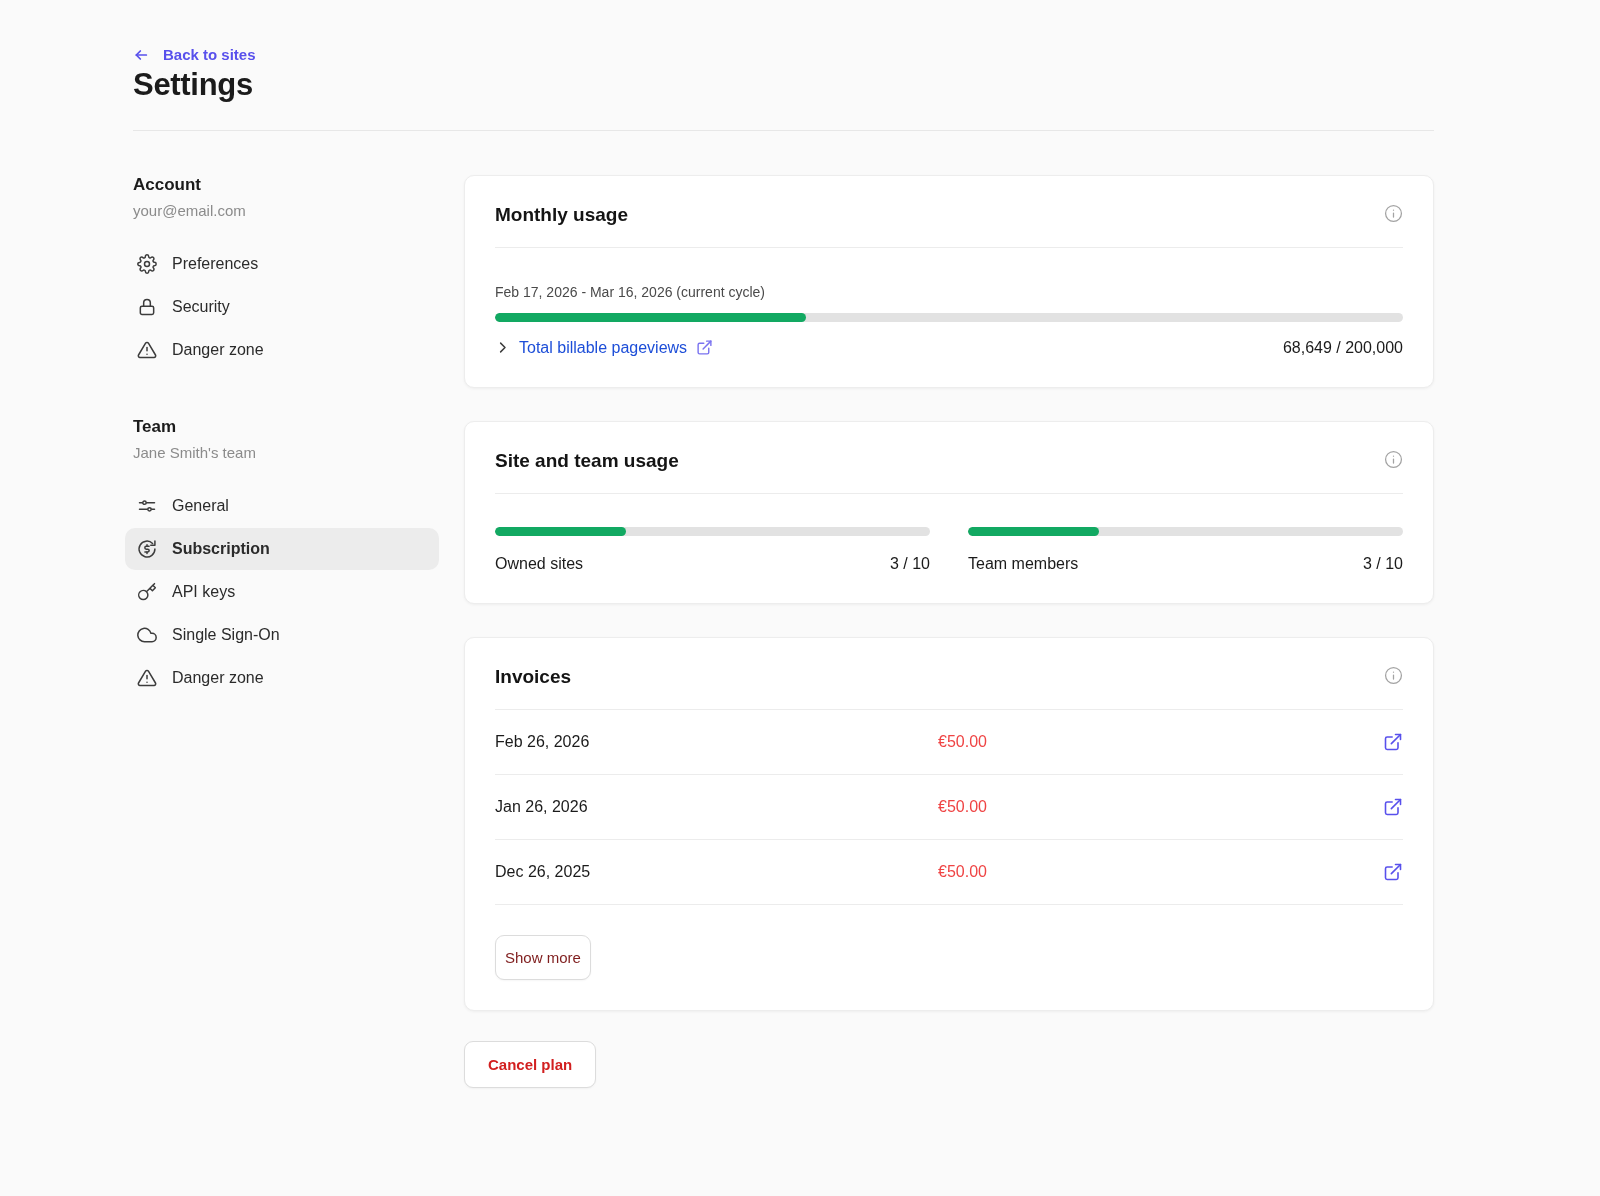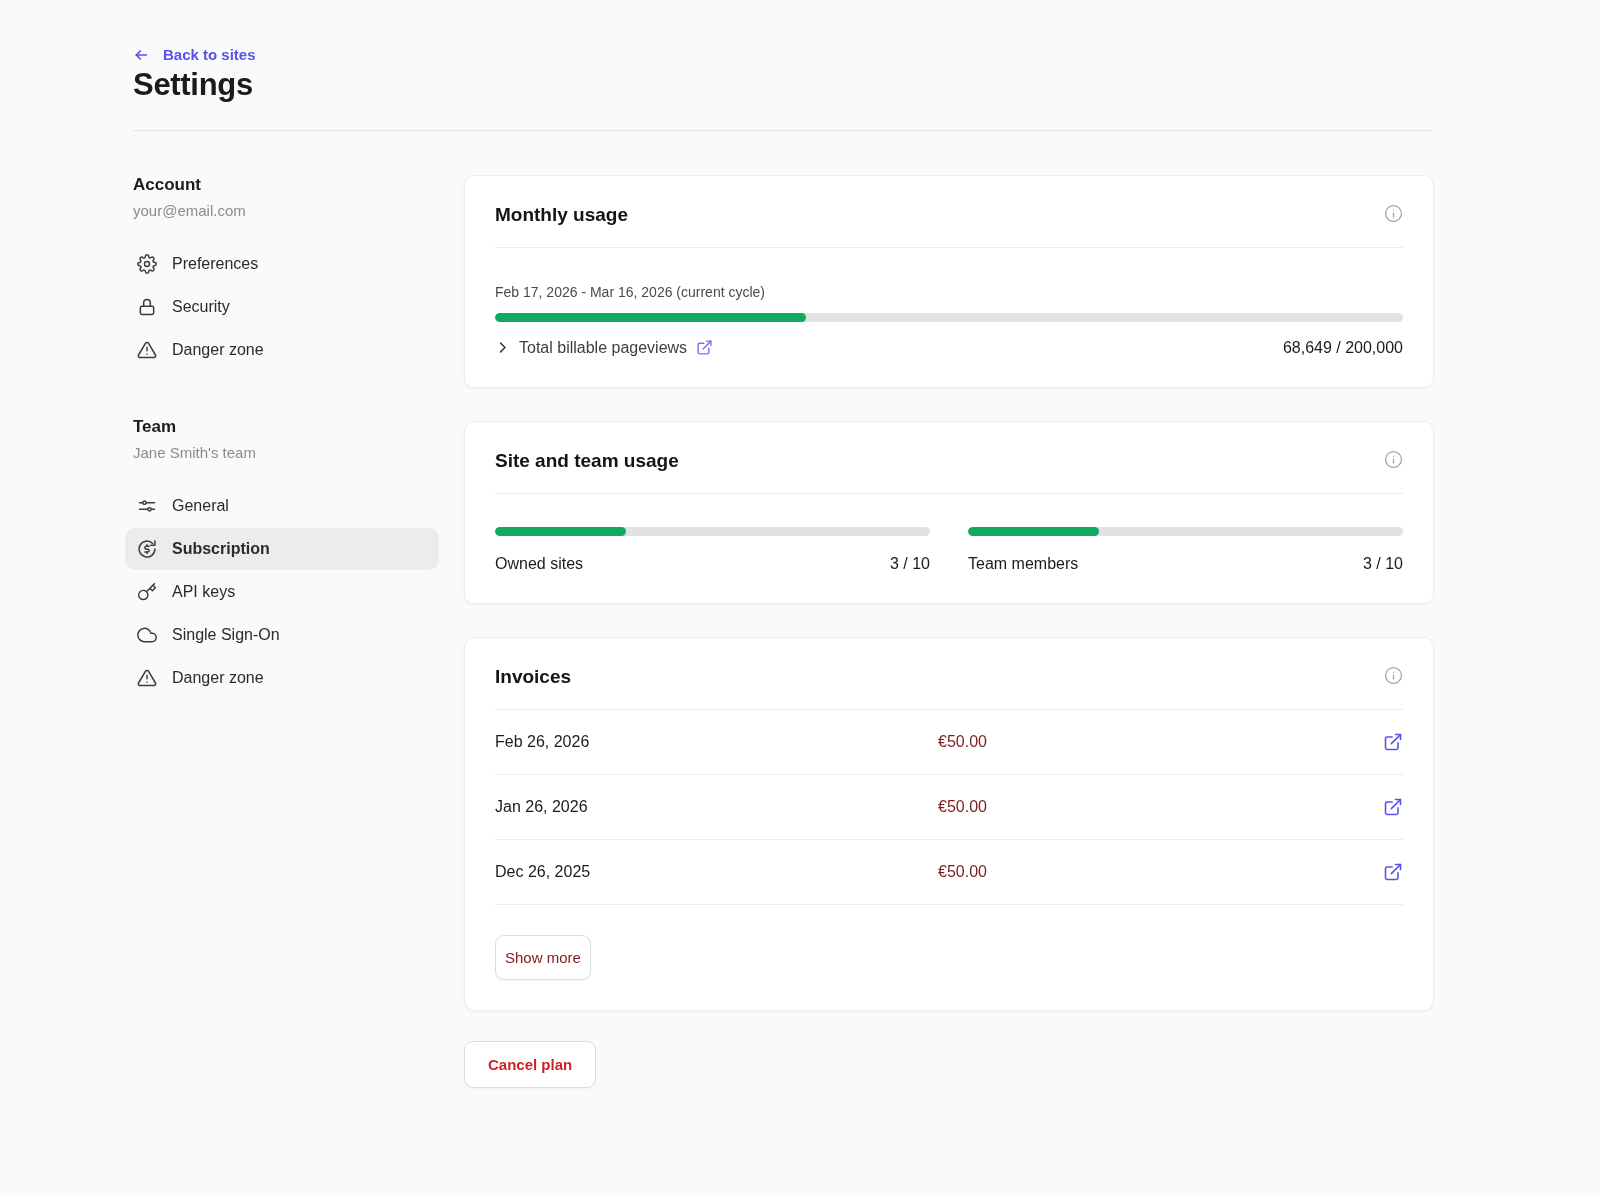--- a/index.html
+++ b/index.html
@@ -59,38 +59,38 @@
     width: 100%; height: 9px; background: #e2e2e2; border-radius: 9px; overflow: hidden;
   }
   .bar-fill { height: 100%; background: #12a962; border-radius: 9px; }
 
   
   .cycle-text { margin-top: 36px; font-size: 14px; color: #4a4a4a; }
   .usage-bar { margin-top: 13px; }
   .usage-row { margin-top: 17px; display: flex; align-items: center; justify-content: space-between; }
   .usage-row-left { display: flex; align-items: center; gap: 9px; cursor: pointer; }
   .usage-row-left .chev svg { stroke: #3c3c3c; display: block; }
-  .usage-label { font-size: 16px; font-weight: 500; color: #404040; }
+  .usage-label { font-size: 16px; font-weight: 500; color: #1d4ed8; }
   .ext-sm svg { stroke: #7a73f0; display: block; }
   .usage-value { font-size: 16px; color: #1b1b1b; }
 
   
   .meters { display: flex; gap: 38px; margin-top: 33px; }
   .meter { flex: 1; min-width: 0; }
   .meter-info { display: flex; justify-content: space-between; margin-top: 19px; }
   .meter-label { font-size: 16px; font-weight: 500; color: #1b1b1b; }
   .meter-value { font-size: 16px; color: #1b1b1b; }
 
   
   .invoice-row {
     display: flex; align-items: center;
     padding: 22px 0; border-bottom: 1px solid #ececec;
   }
   .invoice-date { width: 443px; flex: none; font-size: 16px; color: #1b1b1b; }
-  .invoice-amount { flex: 1; font-size: 16px; color: #7f1d1d; }
+  .invoice-amount { flex: 1; font-size: 16px; color: #ef4444; }
   .invoice-link { background: none; border: none; cursor: pointer; padding: 0; line-height: 0; }
   .invoice-link svg { stroke: #5850ec; display: block; }
 
   .btn {
     display: inline-block; background: #ffffff; border: 1px solid #dcdcdc;
     border-radius: 9px; padding: 13px 9px; font-size: 15px; font-weight: 400;
     color: #7f1d1d; cursor: pointer; font-family: inherit;
     box-shadow: 0 1px 2px rgba(0,0,0,0.04);
   }
   .show-more { margin-top: 30px; }

